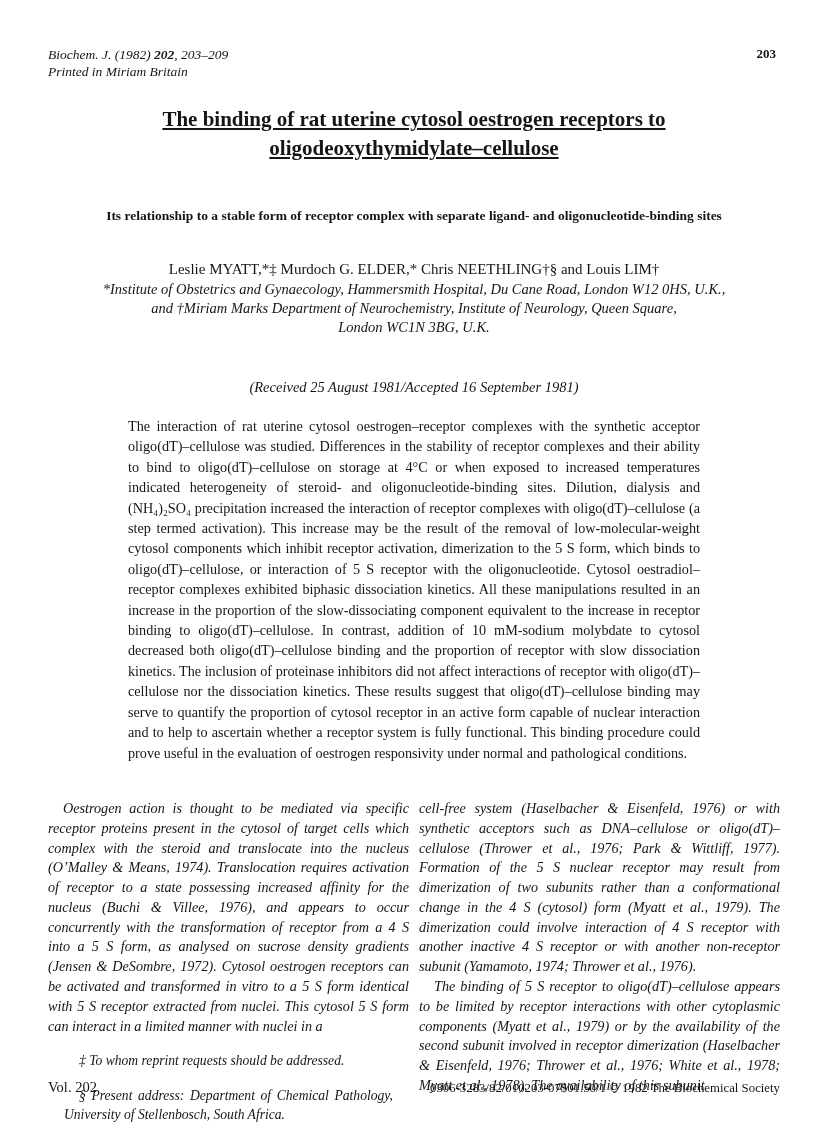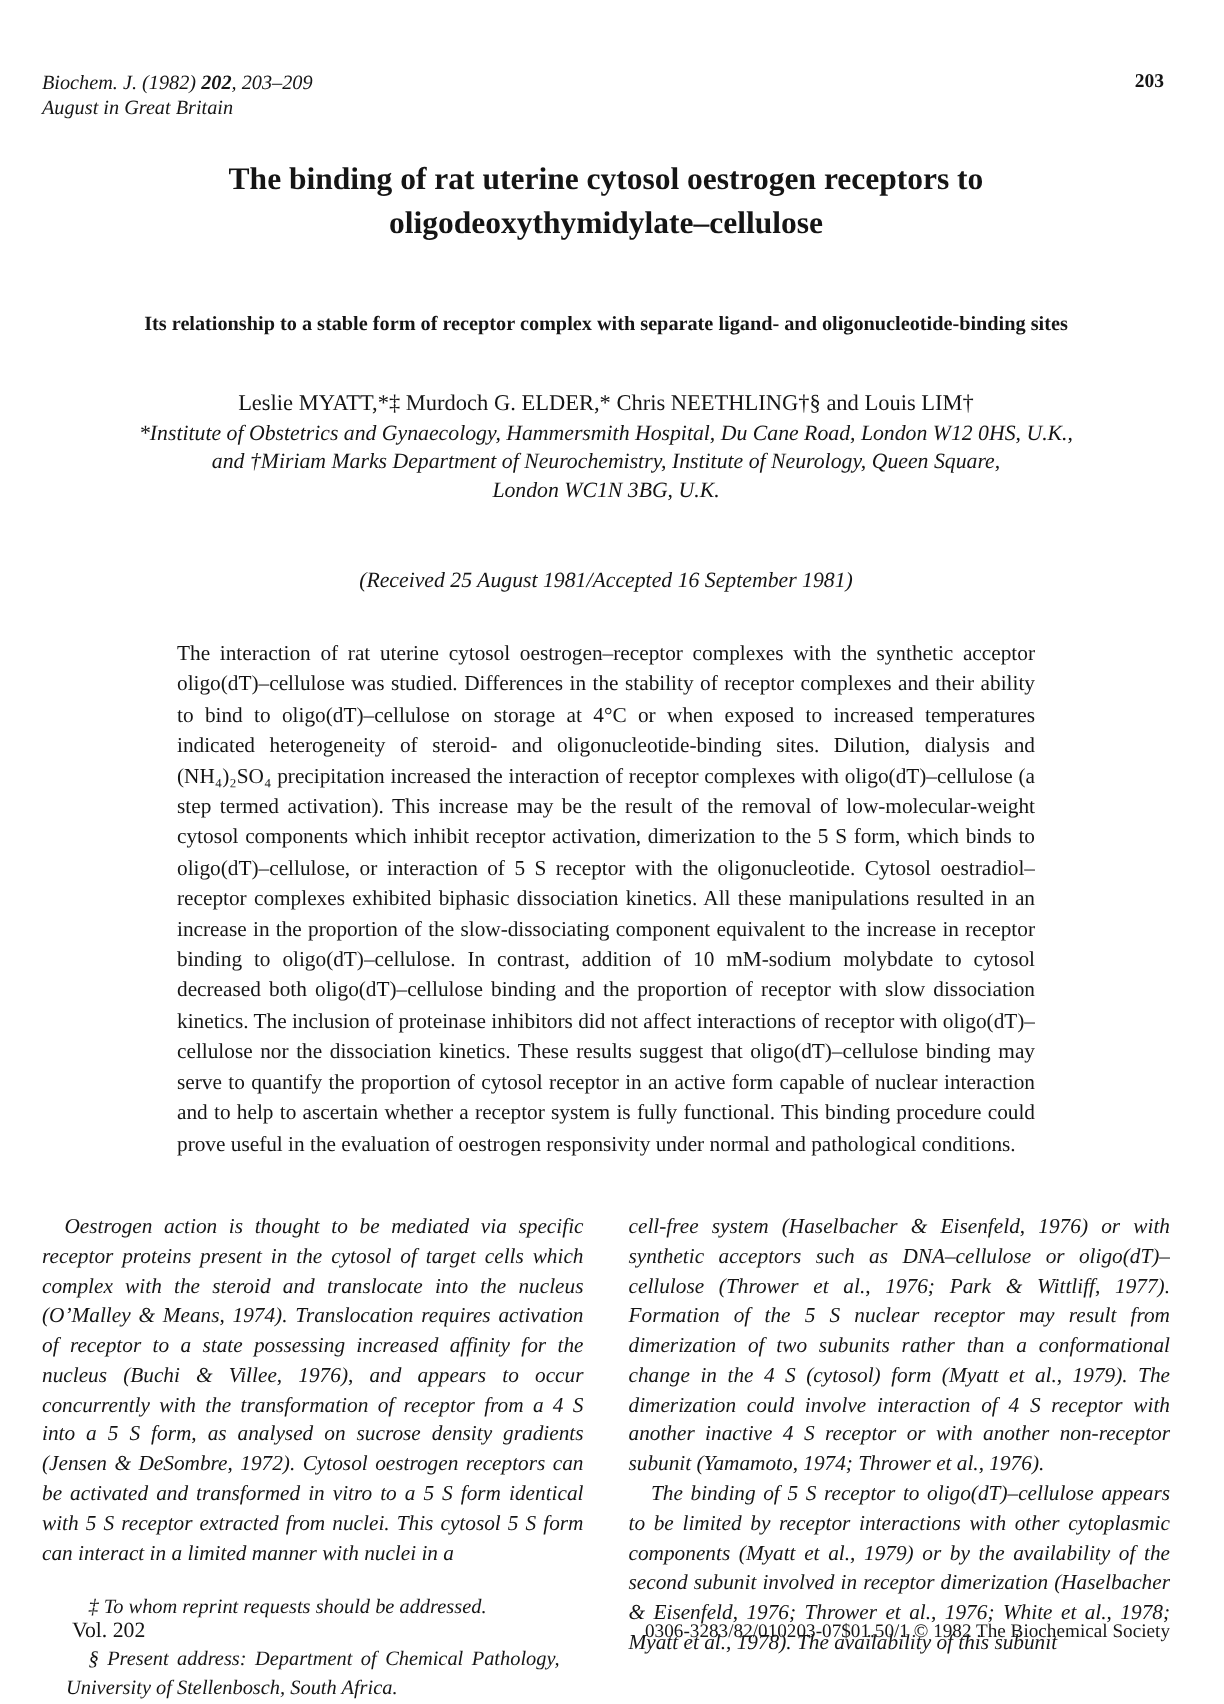--- a/index.html
+++ b/index.html
@@ -4,48 +4,49 @@
 <style>
   html,body { margin:0; padding:0; background:#e8e8e8; }
   .page {
     width:816px; height:1136px;
     margin:0 auto;
     background:#ffffff;
     color:#151515;
     font-family:"Liberation Serif", serif;
     position:relative;
     box-sizing:border-box;
-    padding:46px 36px 0 28px;
+    padding:46px 36px 0 48px;
     overflow:hidden;
   }
   
   .hdr { display:flex; justify-content:space-between; align-items:flex-start; }
   .hdr-left { font-style:italic; font-size:13.5px; line-height:17px; }
   .hdr-left .bold { font-weight:bold; }
   .hdr-page { font-size:13px; font-weight:bold; padding-right:4px; }
   
   .title {
     text-align:center;
     font-size:21px; font-weight:bold;
     line-height:29px;
     margin-top:25px;
+    text-decoration:underline;
   }
   .subtitle {
     text-align:center;
     font-size:13.5px; font-weight:bold;
     margin-top:45px;
   }
   
   .authors { text-align:center; font-size:15px; margin-top:36px; line-height:19px; }
   .affil { text-align:center; font-style:italic; font-size:14.5px; line-height:19px; margin-top:1px; }
   .received { text-align:center; font-style:italic; font-size:14.5px; margin-top:42px; }
   
   .abstract {
     width:572px;
-    margin:30px auto 0 auto;
+    margin:20px auto 0 auto;
     font-size:14.2px;
     line-height:20.4px;
     text-align:justify;
   }
   
   .body-cols {
     display:flex;
     justify-content:space-between;
     margin-top:36px;
   }
@@ -69,21 +70,21 @@
   .ftr-copy { font-size:12.8px; }
 </style>
 </head>
 <body>
 
 <div class="page">
 
   <div class="hdr">
     <div class="hdr-left">
       <div><span>Biochem. J. (1982) </span><span class="bold">202</span><span>, 203–209</span></div>
-      <div>August in Great Britain</div>
+      <div>Printed in Miriam Britain</div>
     </div>
     <div class="hdr-page">203</div>
   </div>
 
   <div class="title">
     <div>The binding of rat uterine cytosol oestrogen receptors to</div>
     <div>oligodeoxythymidylate–cellulose</div>
   </div>
 
   <div class="subtitle">Its relationship to a stable form of receptor complex with separate ligand- and oligonucleotide-binding sites</div>

